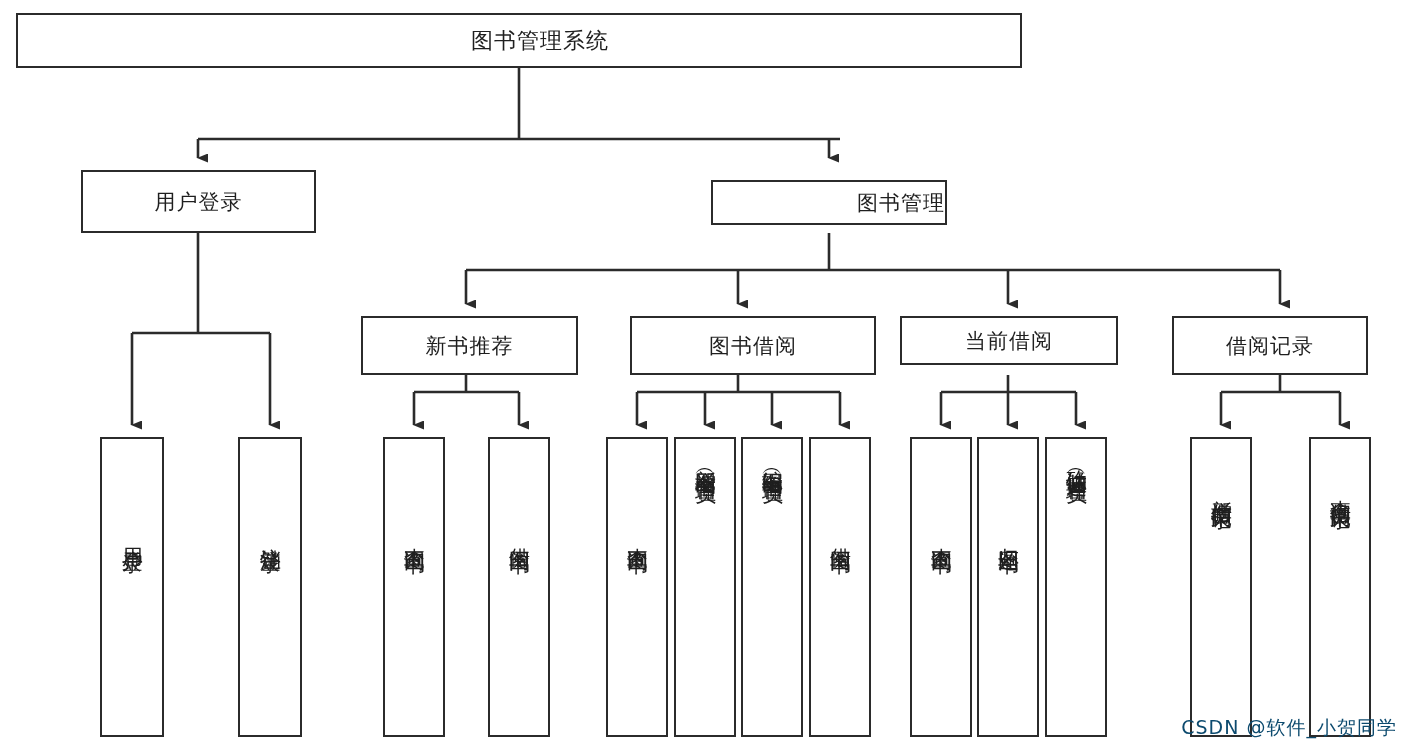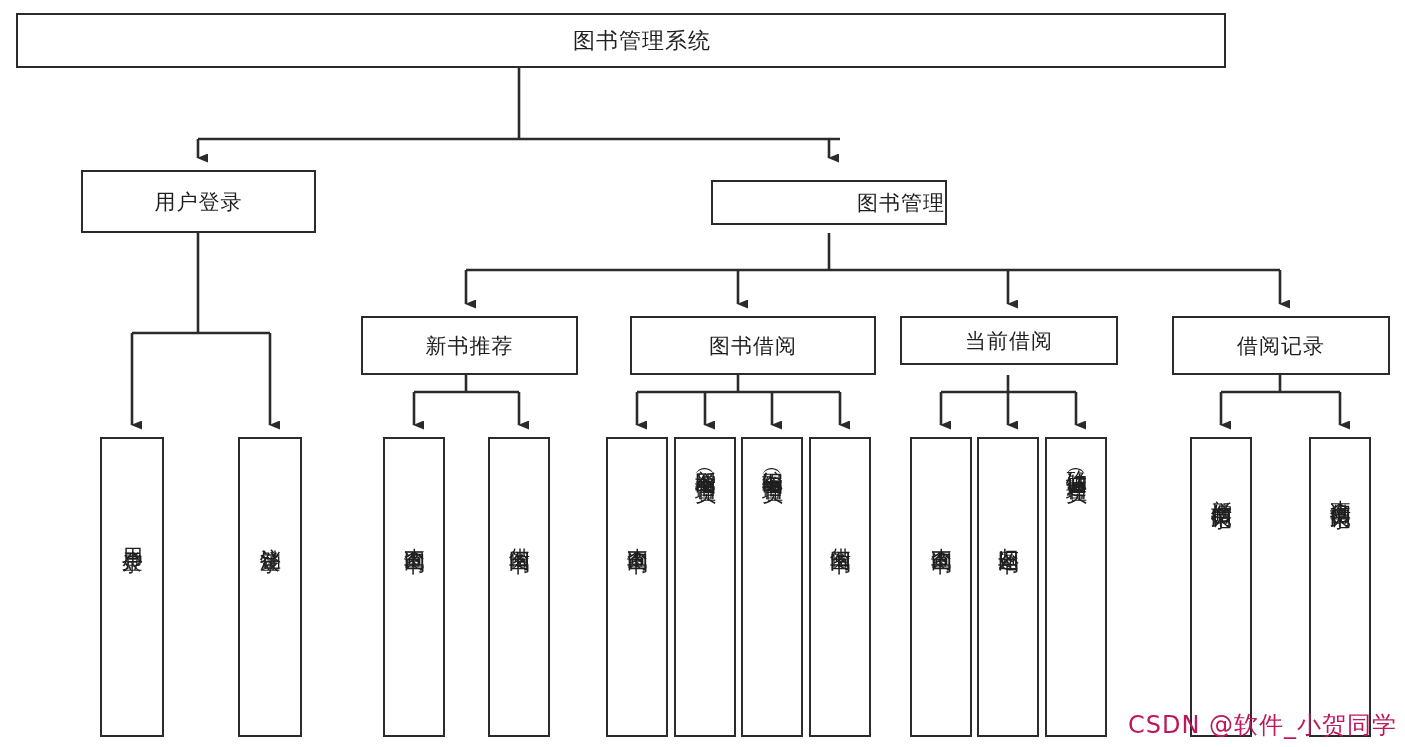--- a/index.html
+++ b/index.html
@@ -58,22 +58,22 @@
   .node.vertical.mid3 .vtext {
     margin-top: 30px;
   }
   .node.root {
     font-size: 22px;
   }
   #watermark {
     position: absolute;
     right: 8px;
     bottom: 6px;
-    font-size: 24px;
-    color: #be185d;
+    font-size: 19px;
+    color: #0c4a6e;
     letter-spacing: 1px;
     white-space: nowrap;
     pointer-events: none;
   }
 </style>
 </head>
 <body>
 
 <div id="diagram-canvas">
 
@@ -120,41 +120,41 @@
       <path d="M1008,392 L1008,425" marker-end="url(#arrowhead)"></path>
       <path d="M1076,392 L1076,425" marker-end="url(#arrowhead)"></path>
 
       <path d="M1280,375 L1280,392"></path>
       <path d="M1221,392 L1340,392"></path>
       <path d="M1221,392 L1221,425" marker-end="url(#arrowhead)"></path>
       <path d="M1340,392 L1340,425" marker-end="url(#arrowhead)"></path>
     </g>
   </svg>
 
-  <div class="node horizontal root" style="left:16px; top:13px; width:1210px; height:55px;padding-left:42px;">
+  <div class="node horizontal root" style="left:16px; top:13px; width:1006px; height:55px;padding-left:42px;">
     <span>图书管理系统</span>
   </div>
 
   <div class="node horizontal" style="left:81px; top:170px; width:235px; height:63px;">
     <span>用户登录</span>
   </div>
   <div class="node horizontal" style="left:711px; top:180px; width:236px; height:45px;justify-content:flex-end;">
     <span>图书管理</span>
   </div>
 
   <div class="node horizontal" style="left:361px; top:316px; width:217px; height:59px;text-align:right;">
     <span>新书推荐</span>
   </div>
   <div class="node horizontal" style="left:630px; top:316px; width:246px; height:59px;">
     <span>图书借阅</span>
   </div>
   <div class="node horizontal" style="left:900px; top:316px; width:218px; height:49px;">
     <span>当前借阅</span>
   </div>
-  <div class="node horizontal" style="left:1172px; top:316px; width:218px; height:59px;">
+  <div class="node horizontal" style="left:1172px; top:316px; width:196px; height:59px;">
     <span>借阅记录</span>
   </div>
 
   <div class="node vertical mid" style="left:100px; top:437px; width:64px; height:300px;">
     <span class="vtext">用户登录</span>
   </div>
   <div class="node vertical mid" style="left:238px; top:437px; width:64px; height:300px;">
     <span class="vtext">注销登录</span>
   </div>
 

